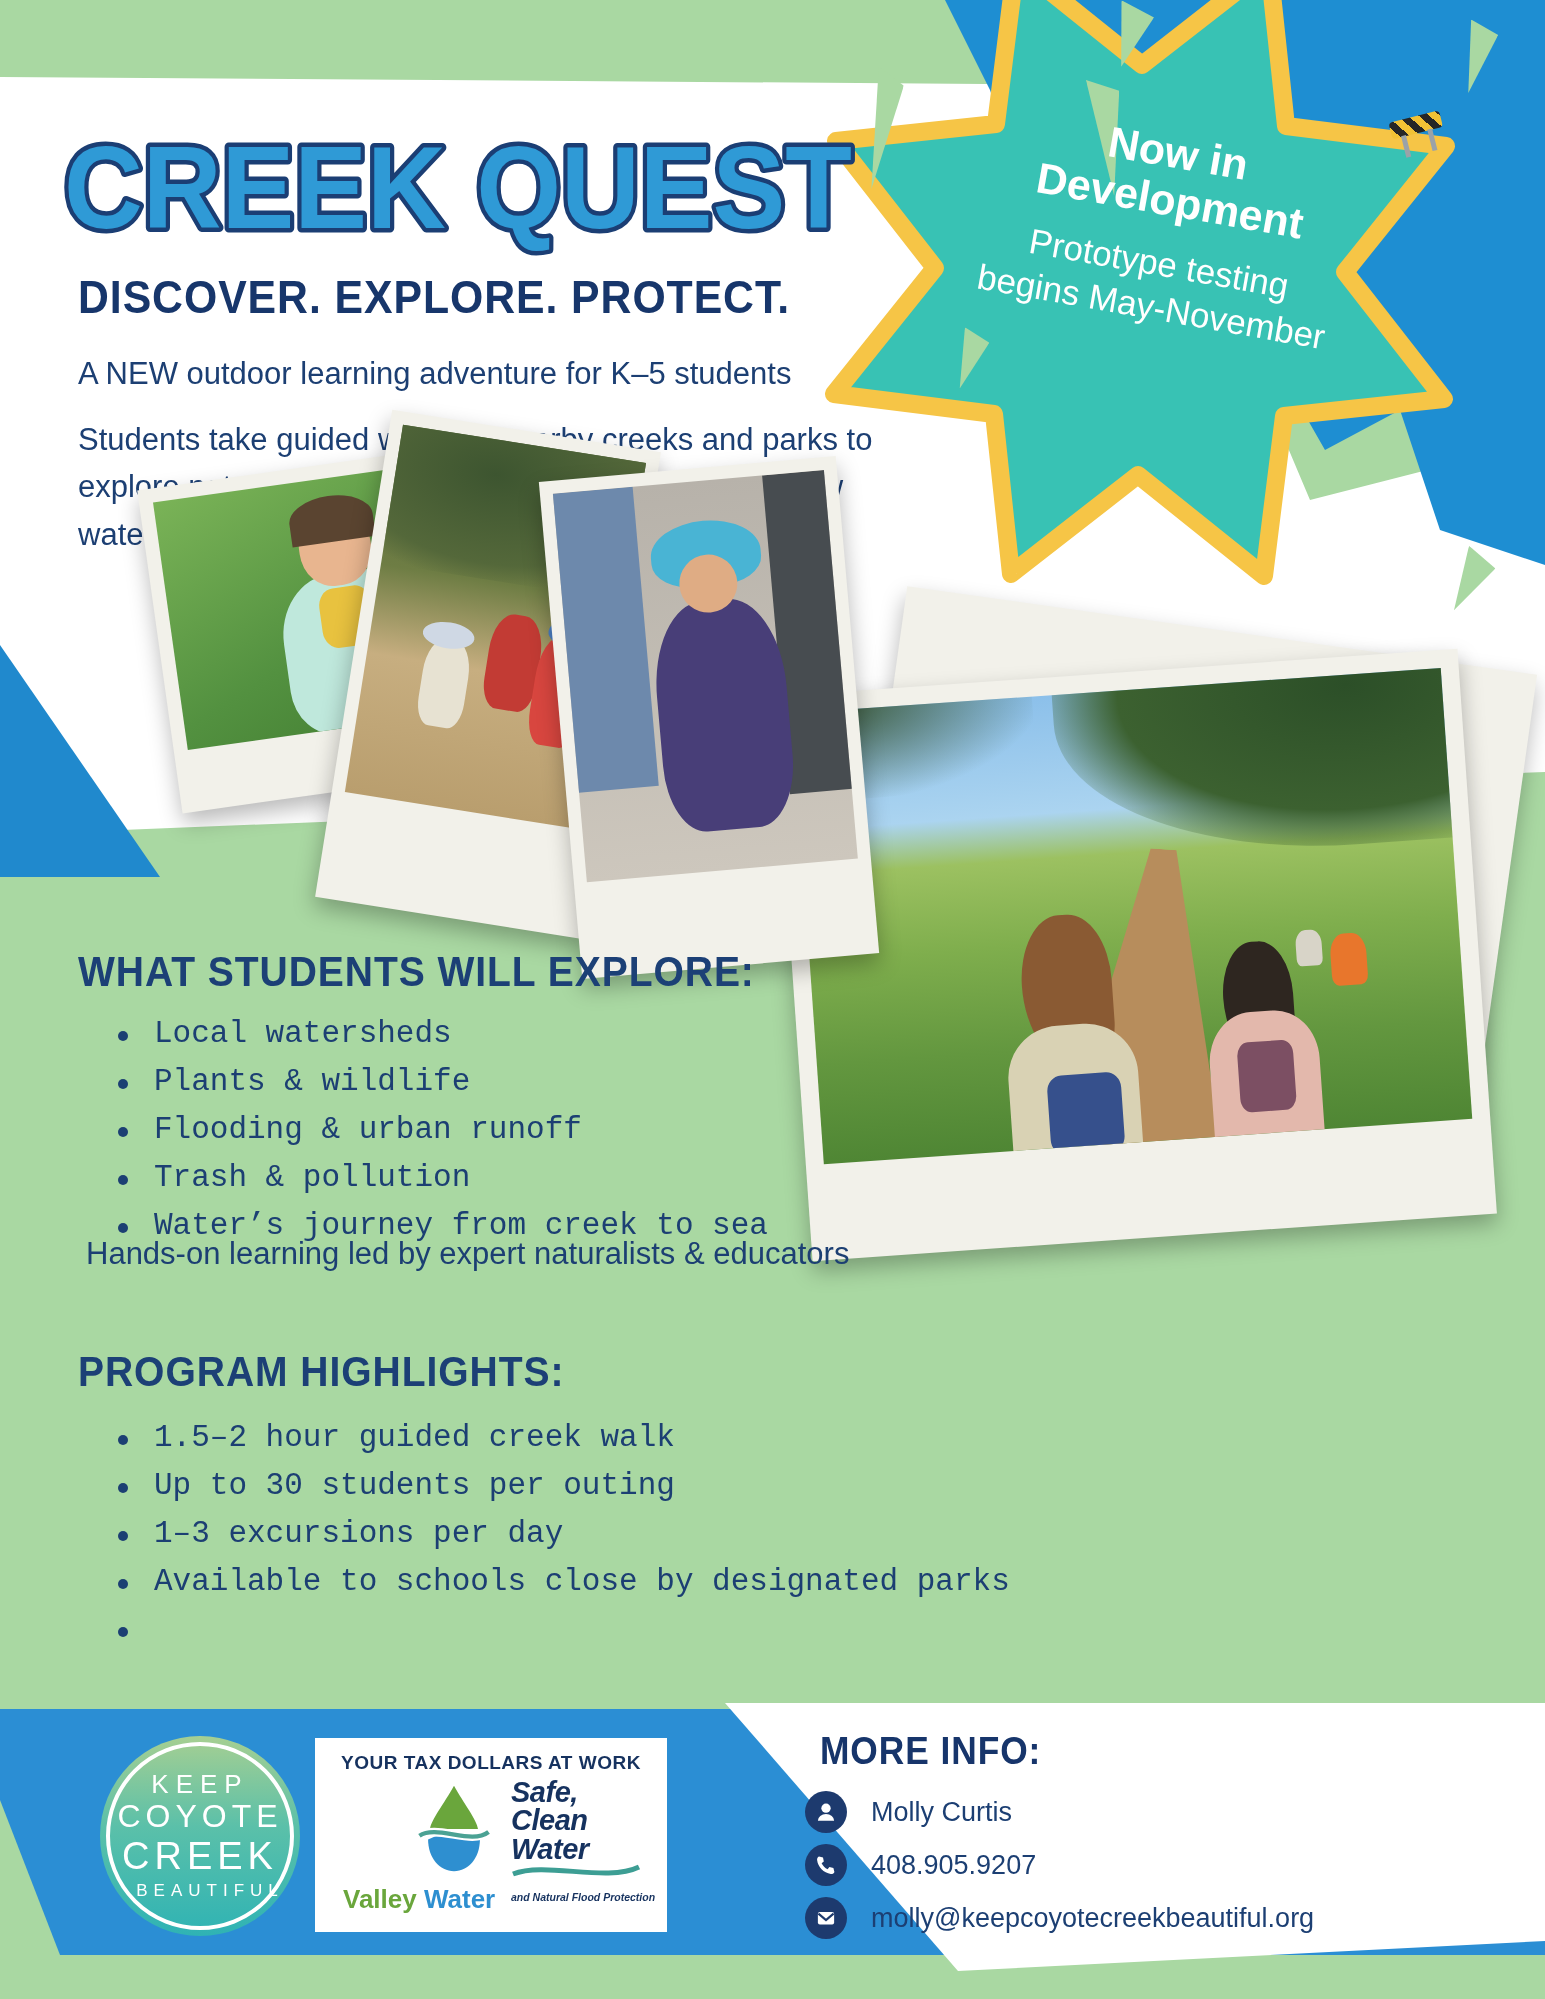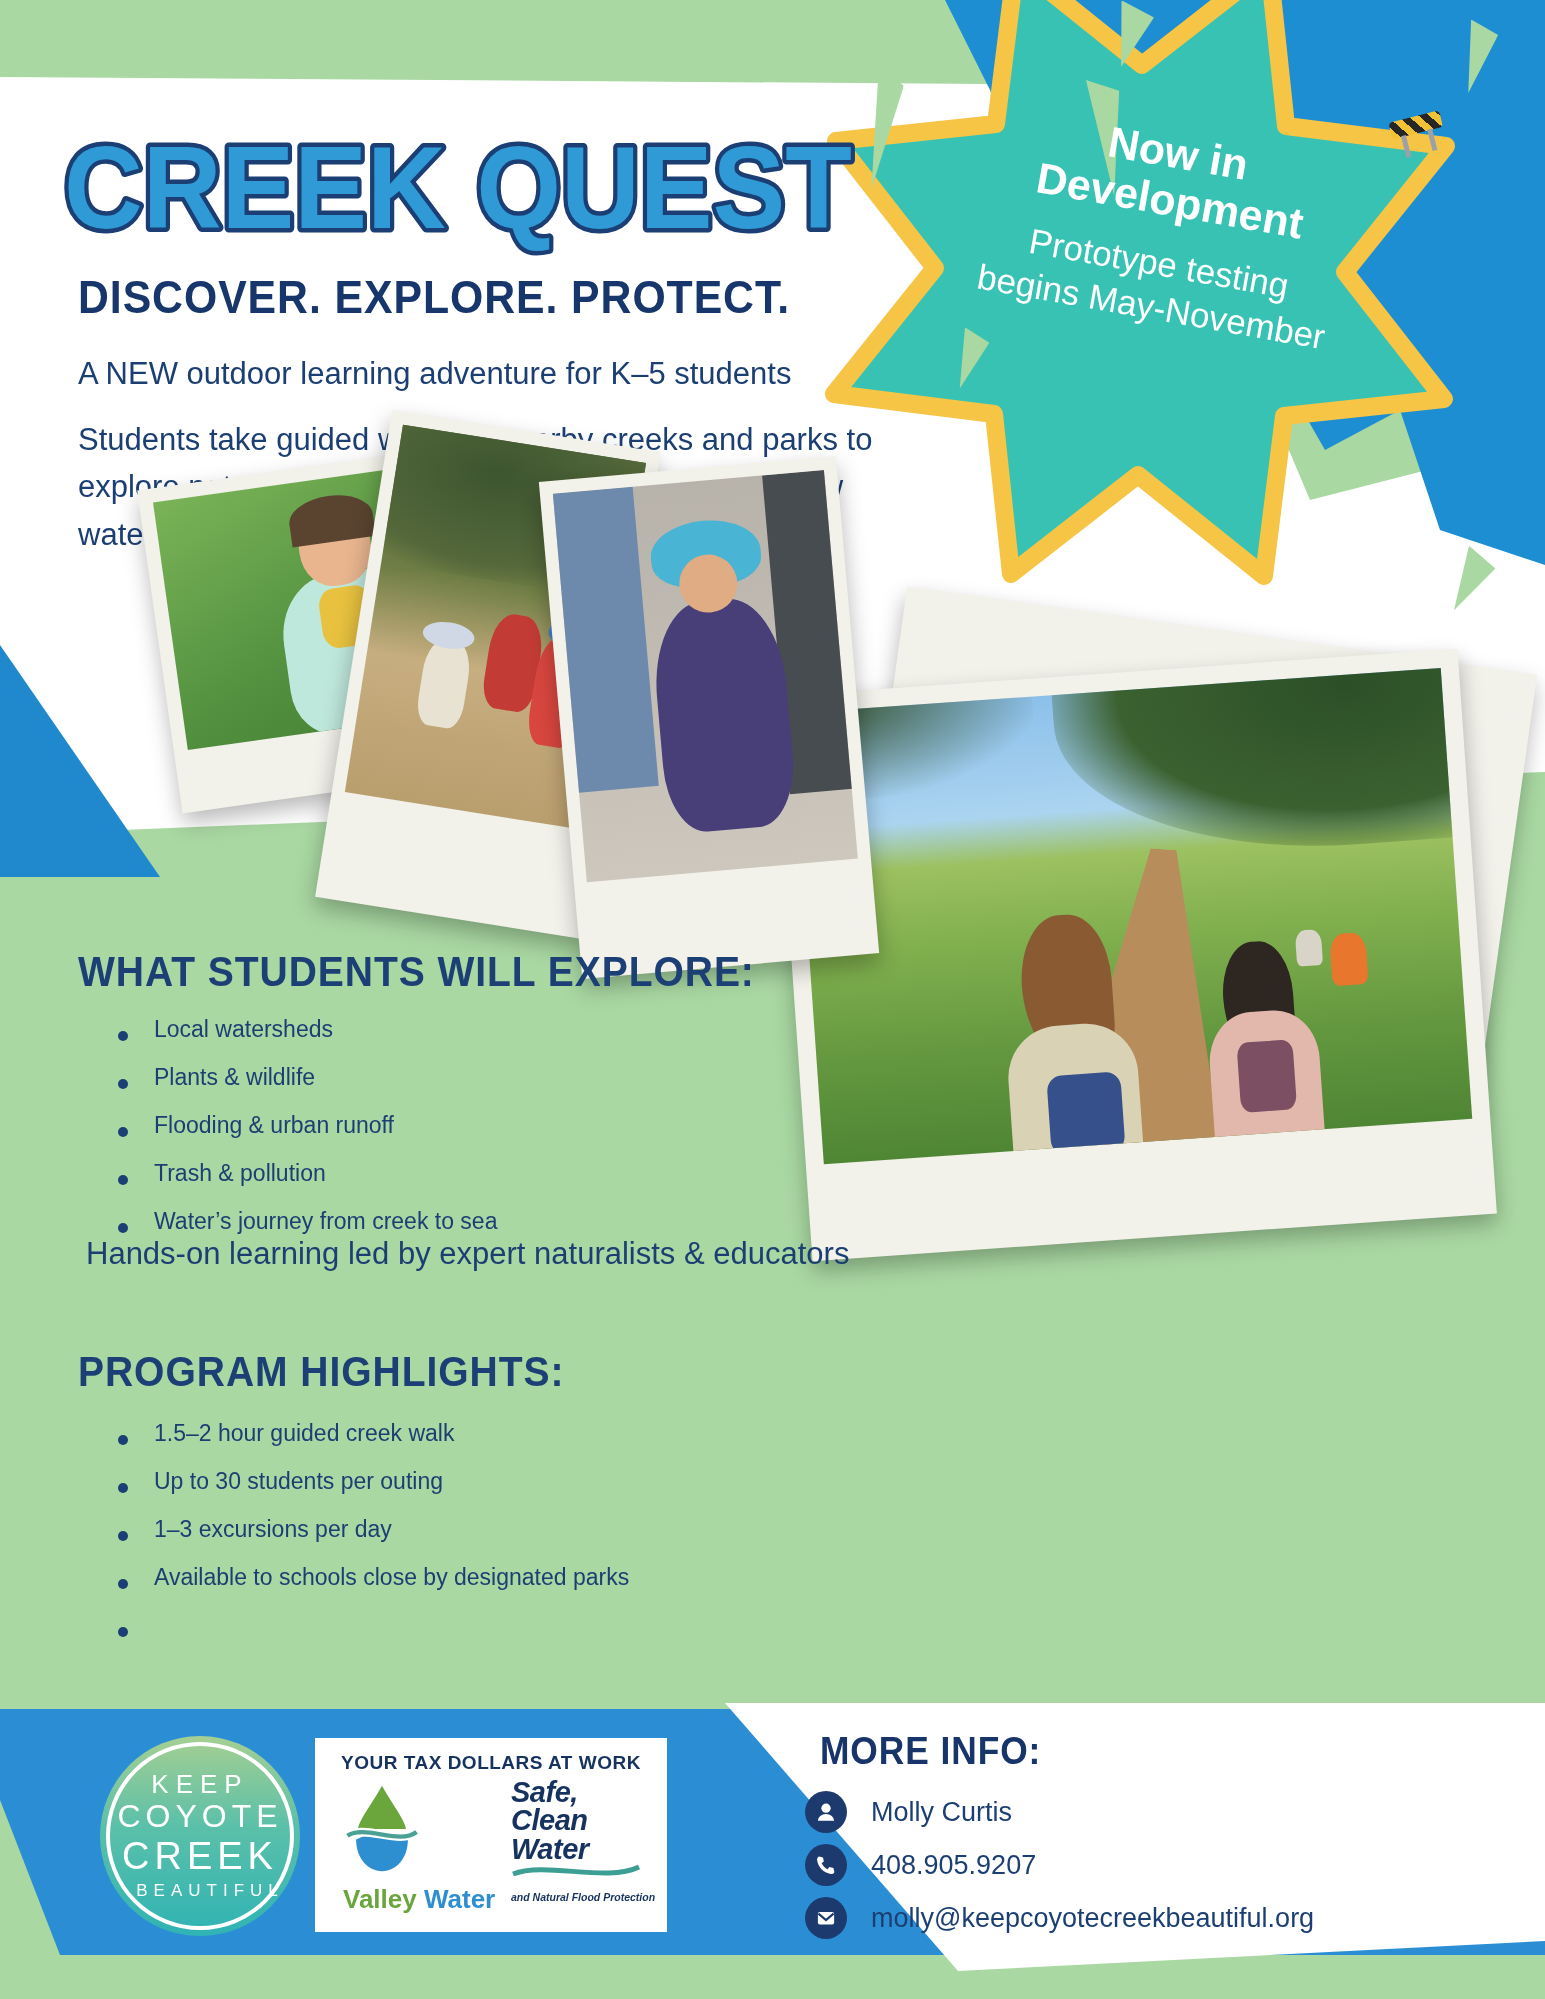--- a/index.html
+++ b/index.html
@@ -91,42 +91,42 @@
   .pbig .g2-body{left:392px;top:330px;width:110px;height:126px;background:#e3b8ac;border-radius:40% 40% 0 0;}
   .pbig .g2-pack{left:420px;top:360px;width:56px;height:70px;background:#7c4f63;border-radius:20%;}
   .pbig .g3-vest{left:520px;top:258px;width:36px;height:52px;background:#e8762c;}
   .pbig .g3-cap{left:486px;top:252px;width:26px;height:36px;background:#d8d4c8;}
 
   
   .sec-head{position:absolute;left:78px;font-size:42px;font-weight:bold;color:#1c4076;letter-spacing:1px;
      transform:scaleX(0.93);transform-origin:left center;z-index:9;white-space:nowrap;}
   .explore-head{top:948px;}
   .highlights-head{top:1348px;}
-  .blist{position:absolute;left:118px;z-index:9;font-size:23px;color:#1c3f73;}
+  .blist{position:absolute;left:118px;z-index:9;font-size:31px;color:#1c3f73;font-family:Liberation Mono, monospace;}
   .blist1{top:1016px;} .blist2{top:1420px;}
   .brow{display:flex;align-items:flex-start;height:48px;}
   .bdot{width:10px;height:10px;border-radius:50%;background:#1c3f73;margin:15px 26px 0 0;flex:0 0 auto;}
   .footnote{position:absolute;left:64px;top:1236px;font-size:31px;z-index:9;white-space:nowrap;margin-left:22px;}
 
   
   .blue-band{position:absolute;left:0;top:1709px;width:1545px;height:246px;background:#2b8ed4;z-index:8;}
   .green-wedge{position:absolute;left:0;top:1800px;width:60px;height:155px;background:#a9d8a2;
      clip-path:polygon(0 0,100% 100%,0 100%);z-index:9;}
   .kccb{position:absolute;left:100px;top:1736px;width:200px;height:200px;border-radius:50%;z-index:9;
      background:linear-gradient(180deg,#a6cf92 0%,#5bc0a9 45%,#2fb3b4 100%);
      display:flex;flex-direction:column;align-items:center;justify-content:center;color:#fff;text-align:center;}
   .kccb::after{content:"";position:absolute;left:6px;top:6px;right:6px;bottom:6px;border:4px solid #fff;border-radius:50%;}
   .kccb .l1{font-size:26px;letter-spacing:7px;line-height:1.1;}
   .kccb .l2{font-size:32px;letter-spacing:5px;line-height:1.15;}
   .kccb .l3{font-size:38px;letter-spacing:5px;line-height:1.15;}
   .kccb .l4{font-size:17px;letter-spacing:6px;line-height:1.4;margin-left:20px;}
   .tax-card{position:absolute;left:315px;top:1738px;width:352px;height:194px;background:#fff;z-index:9;}
   .tax-head{position:absolute;left:0;top:14px;width:100%;text-align:center;font-size:19px;font-weight:bold;
      color:#16325f;letter-spacing:.5px;white-space:nowrap;}
-  .vw{position:absolute;left:28px;top:44px;width:150px;text-align:left;}
+  .vw{position:absolute;left:28px;top:44px;width:150px;text-align:right;}
   .vw-name{font-size:26px;font-weight:bold;margin-top:2px;white-space:nowrap;}
   .vw-name .g{color:#6aa63c;} .vw-name .b{color:#2e8fd0;}
   .scw{position:absolute;left:196px;top:40px;width:140px;color:#16325f;font-style:italic;font-weight:bold;}
   .scw-line{font-size:29px;line-height:0.98;letter-spacing:-0.5px;}
   .scw-tag{font-size:10.5px;margin-top:8px;white-space:nowrap;}
   .info-panel{position:absolute;left:700px;top:1703px;width:845px;height:280px;background:#fff;z-index:9;
      clip-path:polygon(25px 0px,845px 0px,845px 238px,258px 268px,25px 0px);}
   .more-head{position:absolute;left:820px;top:1730px;font-size:38px;font-weight:bold;color:#17356b;
      letter-spacing:1px;transform:scaleX(0.93);transform-origin:left center;z-index:10;white-space:nowrap;}
   .contact-row{position:absolute;left:805px;display:flex;align-items:center;z-index:10;}

